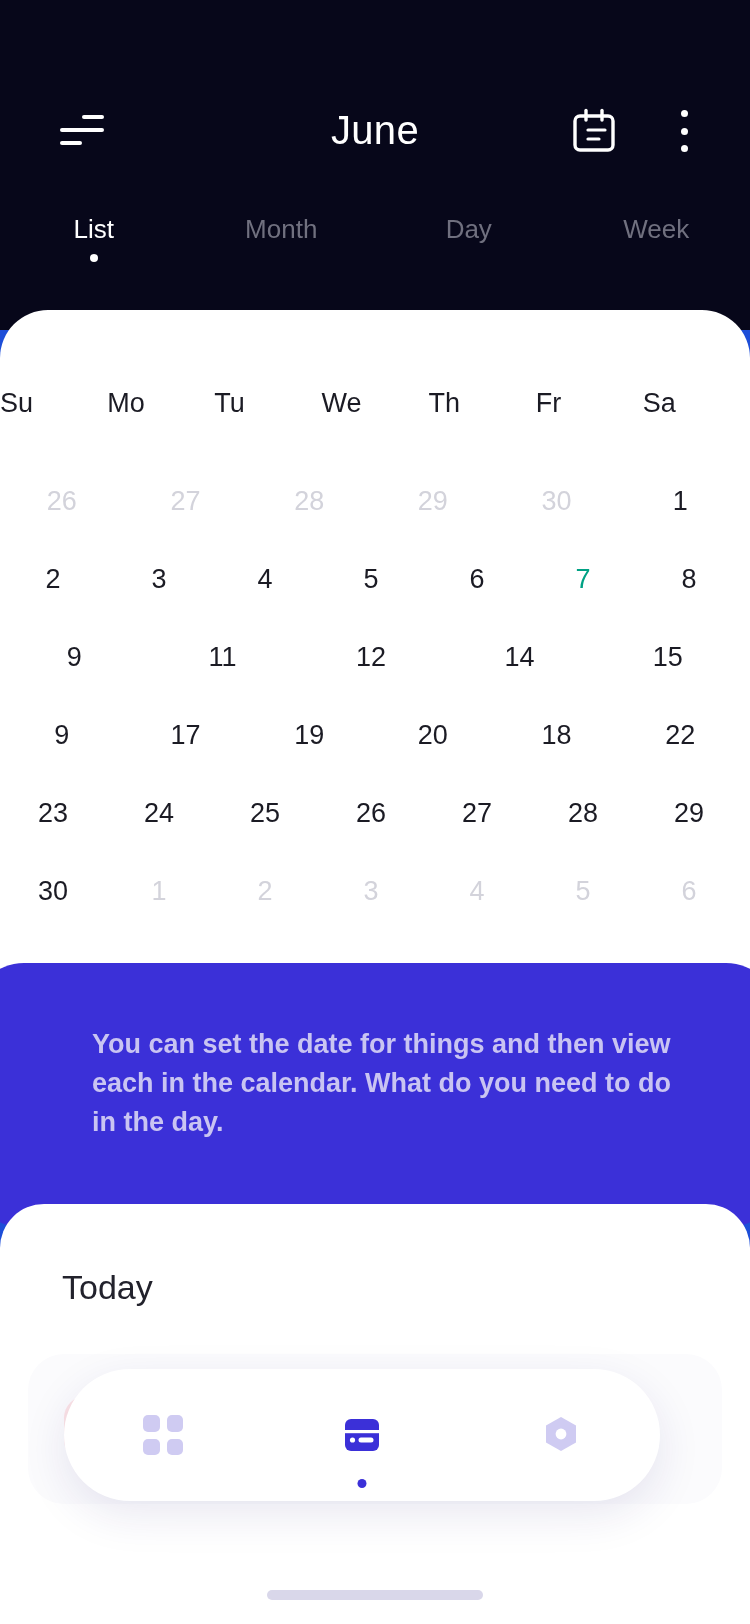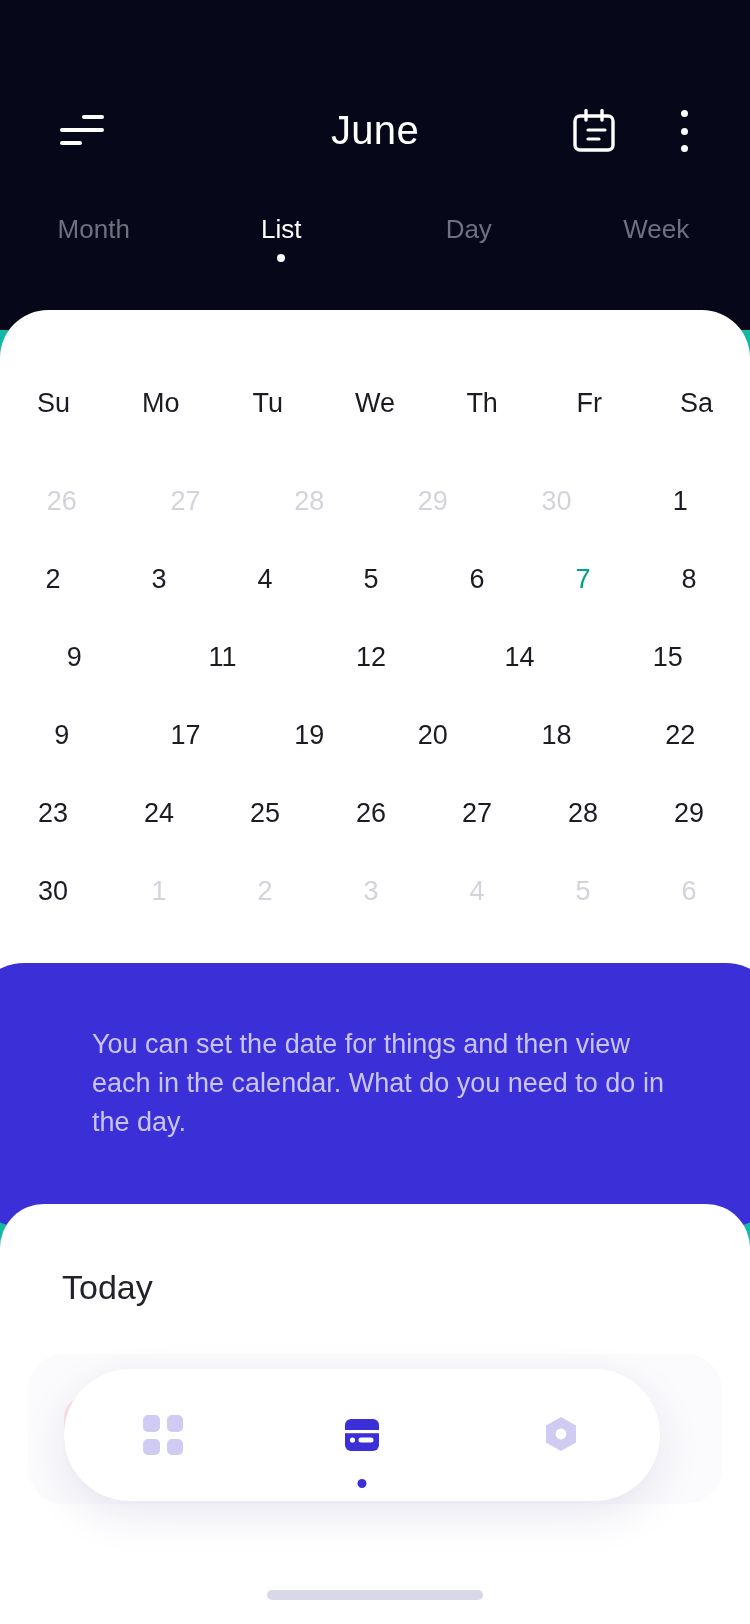--- a/index.html
+++ b/index.html
@@ -10,21 +10,21 @@
     overflow: hidden;
     background: #07071a;
     font-family: "Liberation Sans", sans-serif;
     -webkit-font-smoothing: antialiased;
   }
 
   #app {
     position: relative;
     width: 750px;
     height: 1624px;
-    background: #14b8a6;
+    background: #1d4ed8;
     overflow: hidden;
   }
 
   
   .header {
     position: absolute;
     top: 0; left: 0;
     width: 750px;
     height: 330px;
     background: #07071a;
@@ -143,21 +143,21 @@
   }
 
   .weekdays {
     position: absolute;
     top: 78px; left: 0;
     width: 750px;
     display: flex;
   }
   .weekdays .wd {
     flex: 1;
-    text-align: center;
+    text-align: left;
     font-size: 27px;
     color: #1b1b24;
     font-weight: 400;
   }
 
   .weeks {
     position: absolute;
     top: 152px; left: 0;
     width: 742px;
   }
@@ -206,21 +206,21 @@
     z-index: 3;
   }
   .promo p {
     position: absolute;
     left: 120px;
     top: 62px;
     width: 580px;
     color: #c9c4f2;
     font-size: 27px;
     line-height: 39px;
-    font-weight: 400;
+    font-weight: 700;
   }
 
   
   .today-sheet {
     position: absolute;
     left: 0;
     top: 1204px;
     width: 750px;
     height: 420px;
     background: #ffffff;
@@ -352,26 +352,26 @@
 
       <div class="dots-icon">
         <i></i>
         <i></i>
         <i></i>
       </div>
 
     </div>
 
     <div class="tabs">
-      <div class="tab">
-        <span>Month</span>
-      </div>
       <div class="tab active">
         <span>List</span>
         <span class="tab-dot"></span>
+      </div>
+      <div class="tab">
+        <span>Month</span>
       </div>
       <div class="tab">
         <span>Day</span>
       </div>
       <div class="tab">
         <span>Week</span>
       </div>
     </div>
 
   </div>

